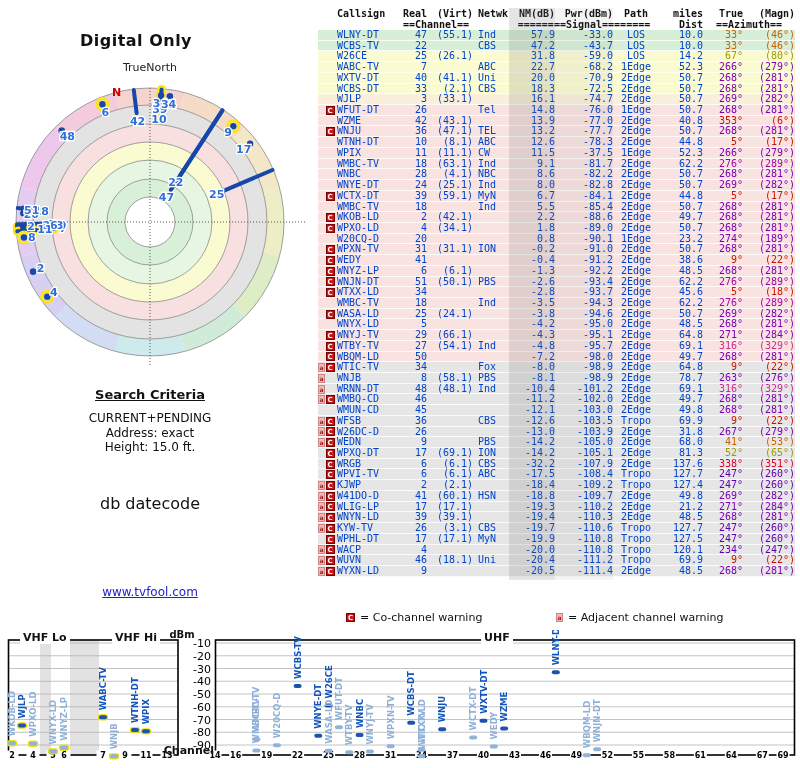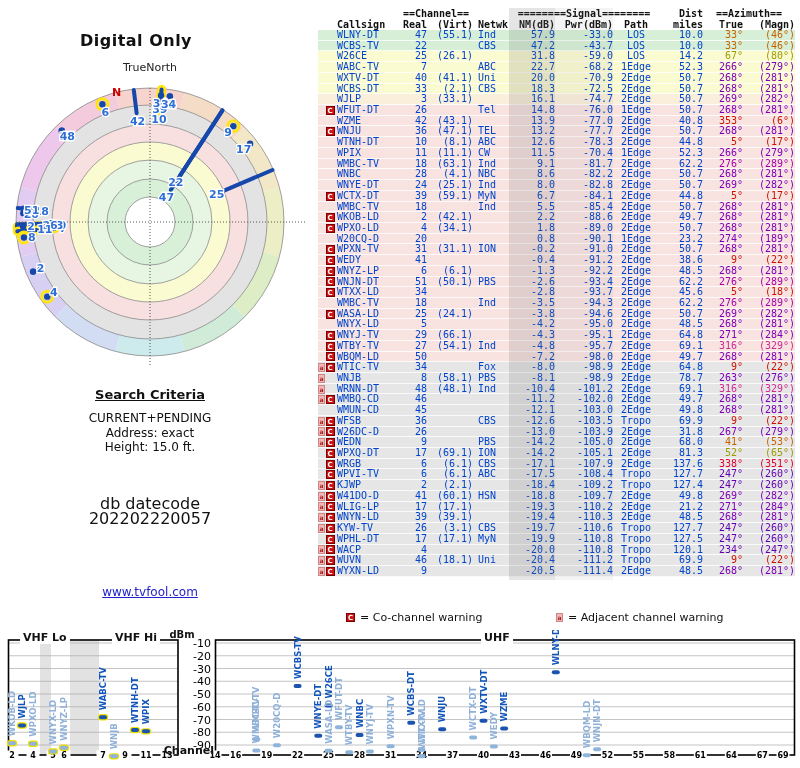--- a/index.html
+++ b/index.html
@@ -160,48 +160,47 @@
 <div class="abs" id="north-marker">N</div>
 
 <div class="abs" id="search-block">
   <div id="search-heading">Search Criteria</div>
   <div class="search-line">CURRENT+PENDING</div>
   <div class="search-line">Address: exact</div>
   <div class="search-line">Height: 15.0 ft.</div>
 </div>
 <div class="abs" id="datecode-block">
   <div>db datecode</div>
-  <div>202202220057</div>
 </div>
 <div class="abs" id="site-link">
   <a href="#">www.tvfool.com</a>
 </div>
 
 <div class="abs" id="station-table">
-  <div class="grid hrow">
-    <span class="h-sp1"></span>
-    <span class="h-ch">==Channel==</span>
-    <span class="h-sp2"></span>
-    <span class="h-sig">========Signal========</span>
-    <span class="h-dist">Dist</span>
-    <span class="h-az">==Azimuth==</span>
-  </div>
   <div class="grid hrow">
     <span></span><span></span>
     <span class="cs">Callsign</span>
     <span class="r">Real</span>
     <span class="r">(Virt)</span>
     <span class="ne">Netwk</span>
     <span class="r">NM(dB)</span>
     <span class="r">Pwr(dBm)</span>
     <span class="ctr">Path</span>
     <span class="r">miles</span>
     <span class="r">True</span>
     <span class="r">(Magn)</span>
   </div>
+  <div class="grid hrow">
+    <span class="h-sp1"></span>
+    <span class="h-ch">==Channel==</span>
+    <span class="h-sp2"></span>
+    <span class="h-sig">========Signal========</span>
+    <span class="h-dist">Dist</span>
+    <span class="h-az">==Azimuth==</span>
+  </div>
   <div id="rows">
       <div class="grid trow b-g">
         <span class="ca"></span>
         <span class="cc"></span>
         <span class="cell cs">WLNY-DT</span>
         <span class="cell r">47</span>
         <span class="cell r">(55.1)</span>
         <span class="cell ne">Ind</span>
         <span class="cell r">57.9</span>
         <span class="cell r">-33.0</span>
@@ -355,21 +354,21 @@
         <span class="cell r" style="color: rgb(204, 17, 0);">(17°)</span>
       </div>
       <div class="grid trow b-p">
         <span class="ca"></span>
         <span class="cc"></span>
         <span class="cell cs">WPIX</span>
         <span class="cell r">11</span>
         <span class="cell r">(11.1)</span>
         <span class="cell ne">CW</span>
         <span class="cell r">11.5</span>
-        <span class="cell r">-70.4</span>
+        <span class="cell r">-37.5</span>
         <span class="cell ctr">1Edge</span>
         <span class="cell r">52.3</span>
         <span class="cell r" style="color: rgb(125, 0, 184);">266°</span>
         <span class="cell r" style="color: rgb(125, 0, 184);">(279°)</span>
       </div>
       <div class="grid trow b-p">
         <span class="ca"></span>
         <span class="cc"></span>
         <span class="cell cs">WMBC-TV</span>
         <span class="cell r">18</span>
@@ -812,21 +811,21 @@
       </div>
       <div class="grid trow b-e">
         <span class="ca"></span>
         <span class="cc">
           <span class="mk-c">C</span>
         </span>
         <span class="cell cs">WRGB</span>
         <span class="cell r">6</span>
         <span class="cell r">(6.1)</span>
         <span class="cell ne">CBS</span>
-        <span class="cell r">-17.1</span>
+        <span class="cell r">-32.2</span>
         <span class="cell r">-107.9</span>
         <span class="cell ctr">2Edge</span>
         <span class="cell r">137.6</span>
         <span class="cell r" style="color: rgb(224, 0, 48);">338°</span>
         <span class="cell r" style="color: rgb(224, 0, 48);">(351°)</span>
       </div>
       <div class="grid trow b-e">
         <span class="ca"></span>
         <span class="cc">
           <span class="mk-c">C</span>

